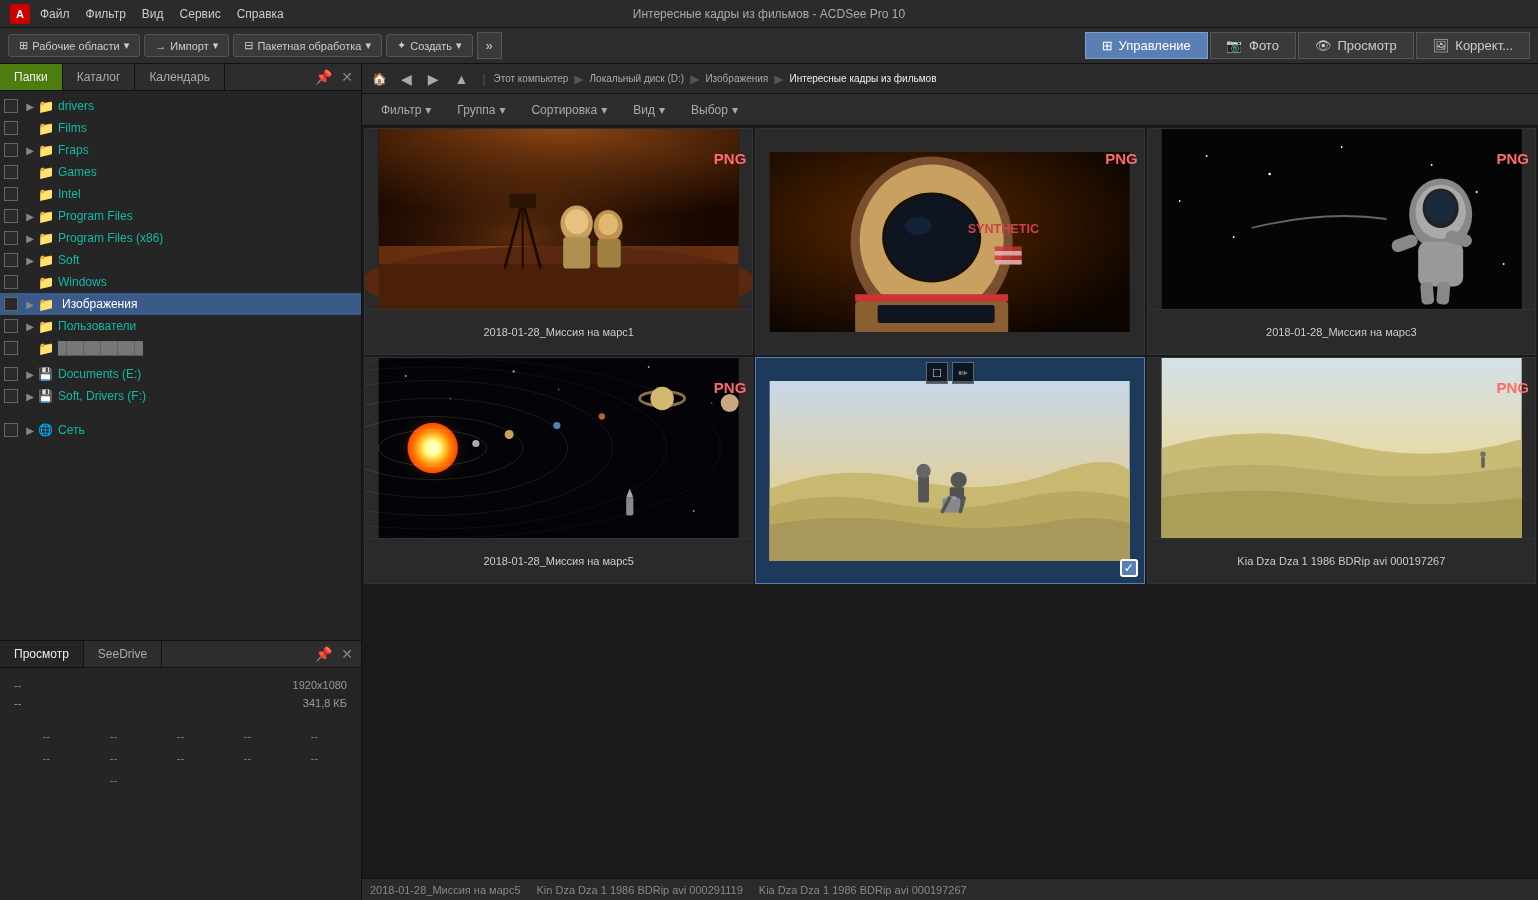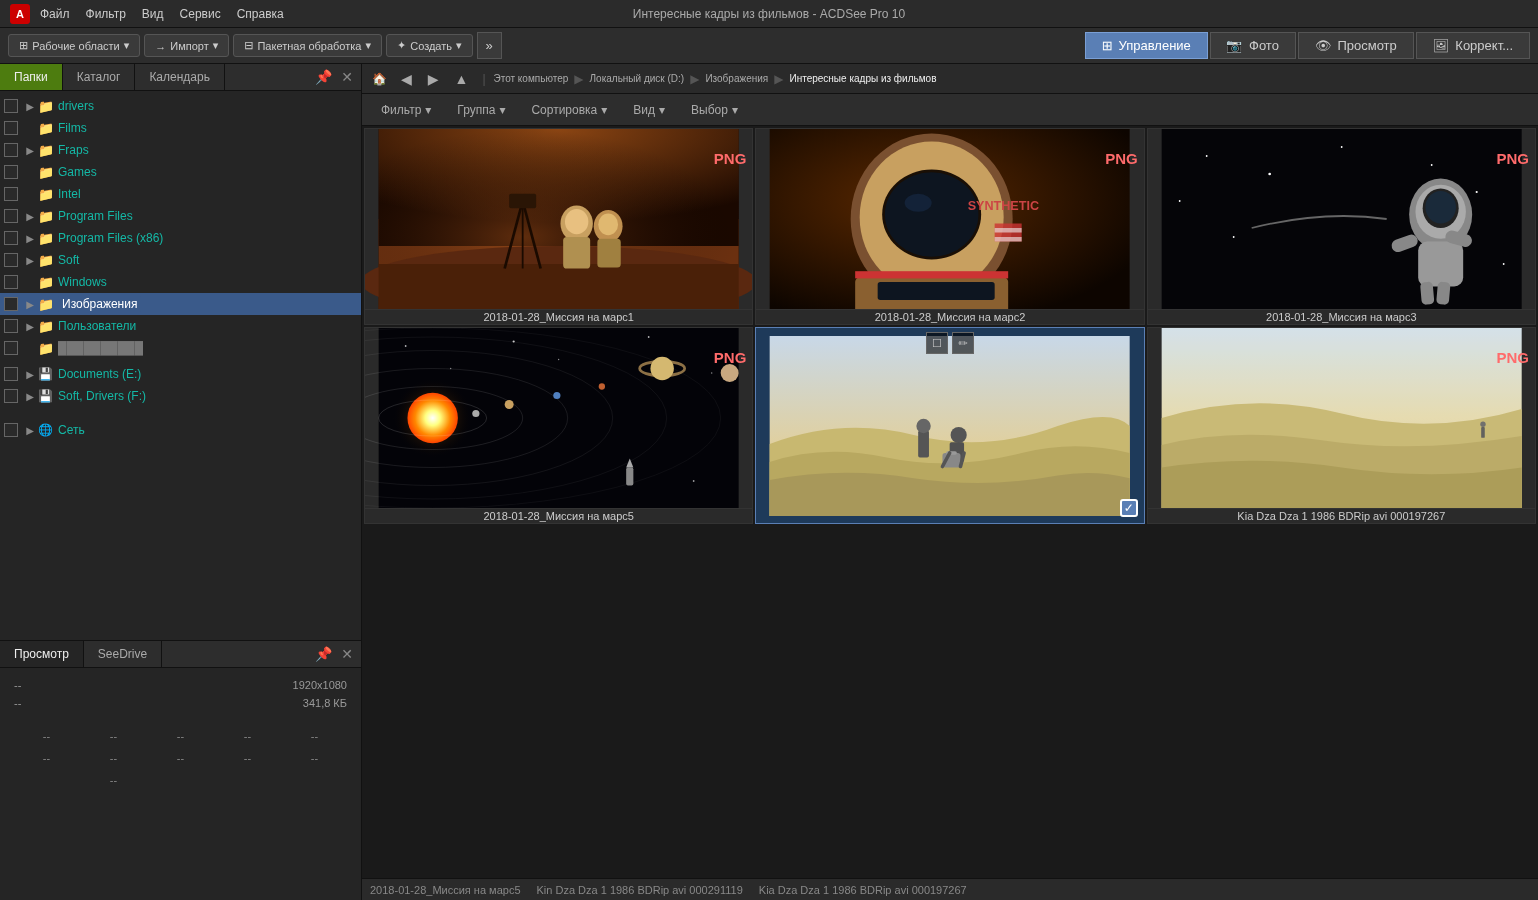--- a/index.html
+++ b/index.html
@@ -349,21 +349,21 @@
     .thumb-image-area {
       flex: 1;
       min-height: 180px;
       display: flex;
       align-items: center;
       justify-content: center;
       overflow: hidden;
       position: relative;
     }
     .thumb-label {
-      padding: 1px 6px;
+      padding: 16px 6px;
       font-size: 11px;
       color: #ccc;
       text-align: center;
       border-top: 1px solid #333;
       white-space: nowrap;
       overflow: hidden;
       text-overflow: ellipsis;
     }
 
     
@@ -736,21 +736,20 @@
             <rect x="95" y="165" width="170" height="45" fill="#8a6030" rx="5"></rect>
             <rect x="120" y="170" width="130" height="20" fill="#0d1520" rx="3"></rect>
 
             <rect x="95" y="158" width="170" height="8" fill="#cc3333"></rect>
 
             <rect x="250" y="105" width="30" height="20" fill="#cc3333" opacity="0.8"></rect>
             <rect x="250" y="110" width="30" height="5" fill="#eee" opacity="0.6"></rect>
             <rect x="250" y="120" width="30" height="5" fill="#eee" opacity="0.6"></rect>
           </svg>
         </div>
-        <div class="thumb-label">2018-01-28_Миссия на марс2</div>
       </div>
 
       <div class="thumb-cell">
         <div class="thumb-badge">PNG</div>
         <div class="thumb-image-area">
           <svg class="thumb-svg" viewBox="0 0 400 200">
             <rect width="400" height="200" fill="#050508"></rect>
 
             <circle cx="50" cy="30" r="1" fill="white"></circle>
             <circle cx="120" cy="50" r="1.5" fill="white"></circle>

